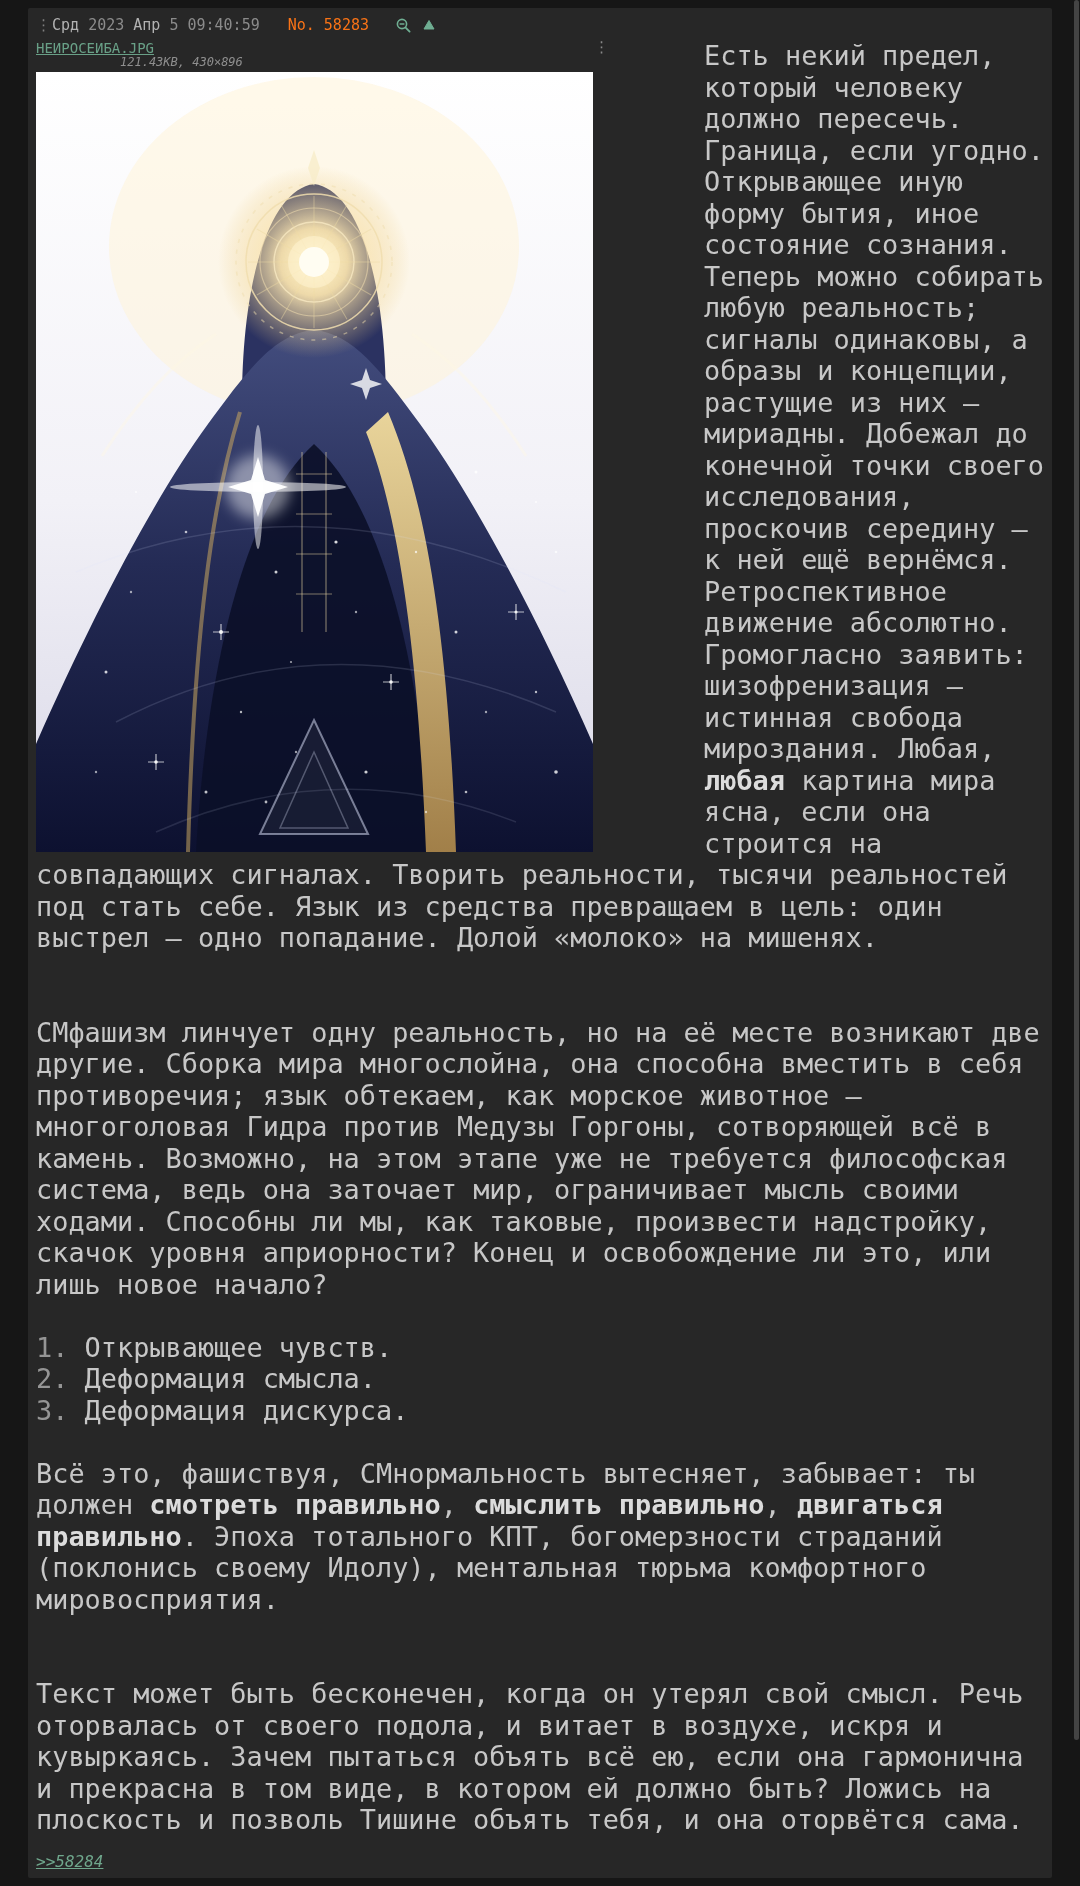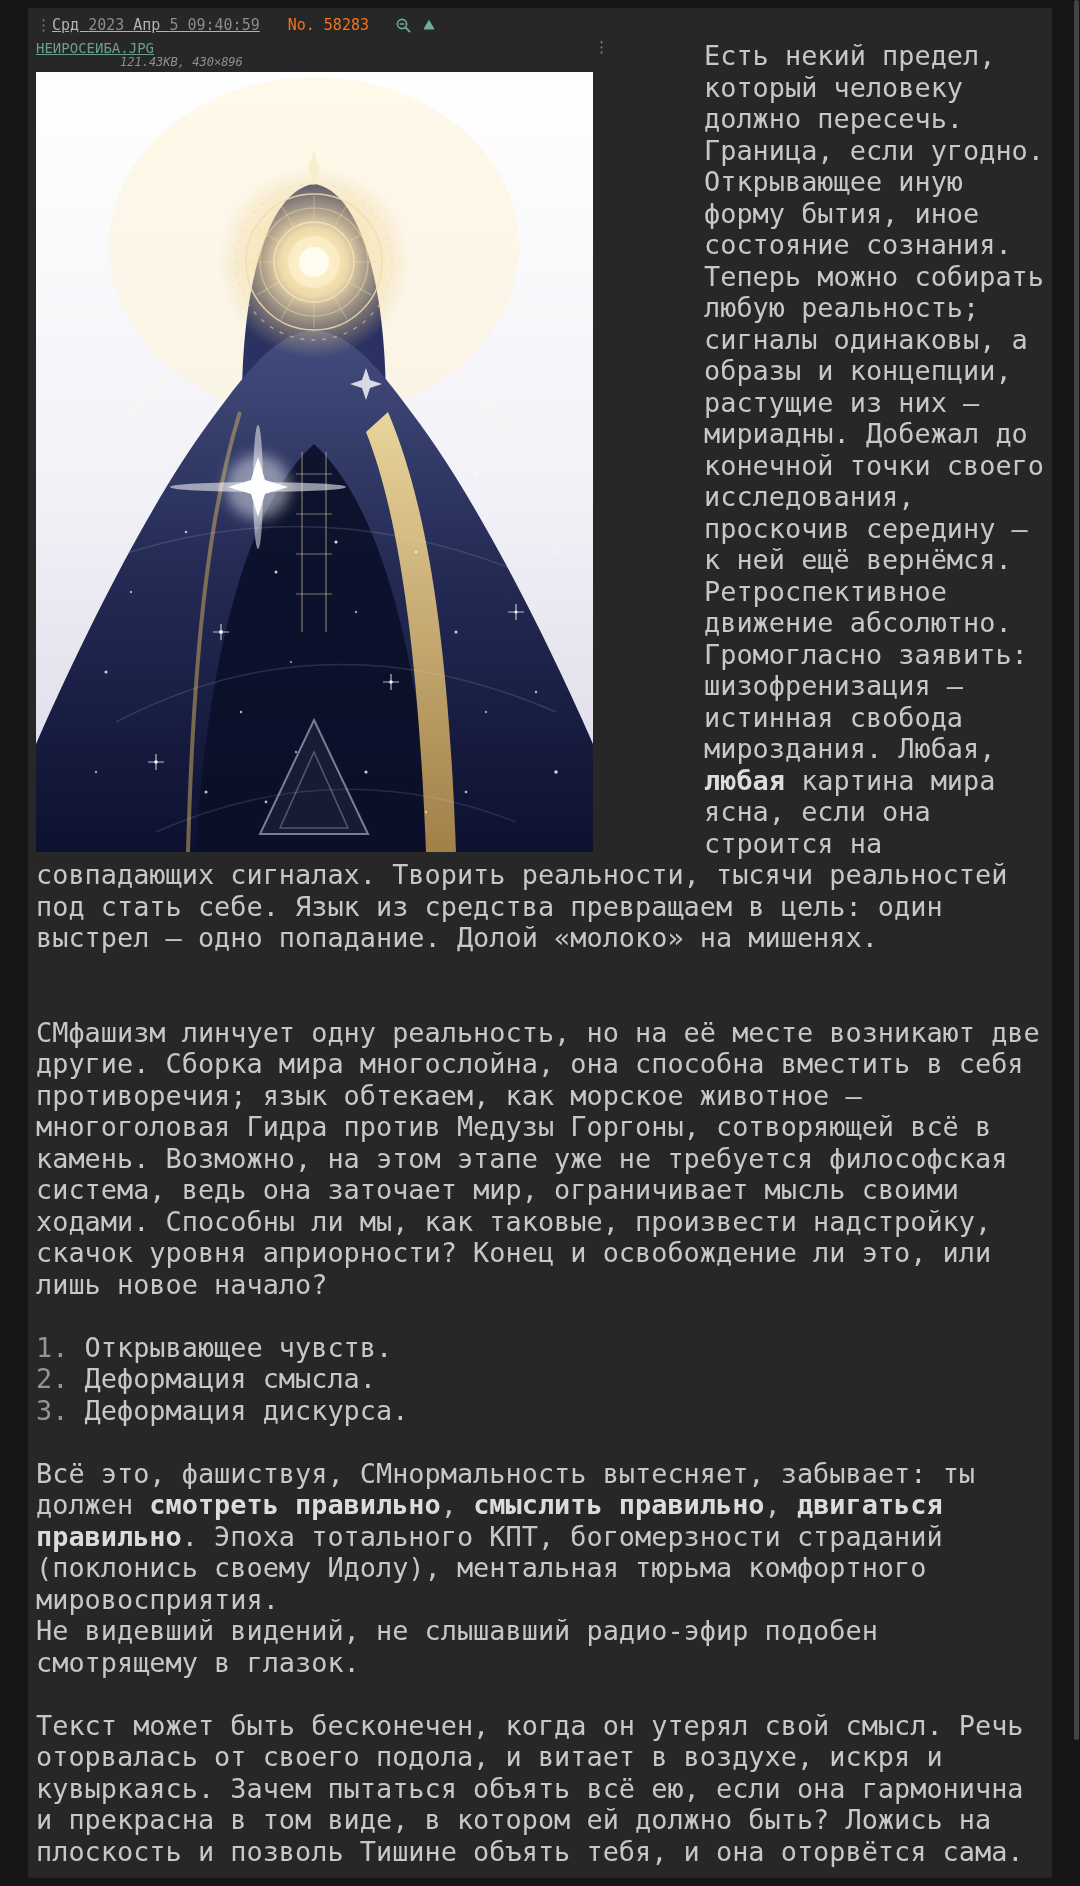--- a/index.html
+++ b/index.html
@@ -12,21 +12,21 @@
   .post{
     position:absolute;left:28px;top:8px;width:1024px;height:1870px;
     background:#272727;padding:0 8px;box-sizing:border-box;border-radius:2px;
   }
   
   .hdr{
     display:flex;align-items:center;padding-top:6px;height:22px;
     font-size:15px;color:#b2b2b2;
   }
   .hdr-dots{color:#7f7f7f;width:16px;cursor:pointer;letter-spacing:-2px;}
-  .hdr-date{white-space:pre;text-decoration:underline;}
+  .hdr-date{white-space:pre;}
   .hdr-date .dim{color:#8b8b8b;}
   .hdr-no{margin-left:28px;color:#f97316;white-space:pre;cursor:pointer;}
   .hdr-icons{display:flex;align-items:center;margin-left:26px;gap:10px;}
   .hdr-icons svg{display:block;cursor:pointer;}
   
   .msg-wrap{
     position:relative;margin-top:4px;
     font-size:26.9px;line-height:31.5px;color:#c7c7c7;
   }
   .file-float{float:left;width:652px;margin:0 16px 4px 0;}
@@ -204,21 +204,21 @@
     <div class="msg-text"><span>Есть некий предел, который человеку </span><span class="i">должно</span><span> пересечь. Граница, если угодно. Открывающее иную форму бытия, иное состояние сознания. Теперь можно собирать любую реальность; </span><span class="i">сигналы</span><span> одинаковы, а образы и концепции, растущие из них – мириадны. Добежал до конечной точки своего исследования, проскочив середину – к ней ещё вернёмся. Ретроспективное движение абсолютно. Громогласно заявить: шизофренизация – истинная свобода мироздания. Любая, </span><span class="b">любая</span><span> картина мира ясна, если она строится на совпадающих сигналах. Творить реальности, тысячи реальностей под стать себе. Язык из средства превращаем в цель: один выстрел – одно попадание. Долой «молоко» на мишенях.
 </span><span>
 
 СМфашизм линчует одну реальность, но на её месте возникают две другие. Сборка мира многослойна, она способна вместить в себя противоречия; язык </span><span class="i">обтекаем</span><span>, как морское животное – многоголовая Гидра против Медузы Горгоны, сотворяющей всё в камень. Возможно, на этом этапе уже не требуется философская система, ведь она </span><span class="i">заточает</span><span> мир, ограничивает мысль своими ходами. Способны ли мы, как таковые, произвести надстройку, скачок уровня априорности? Конец и освобождение ли это, или лишь новое начало?
 
 </span><span class="dim">1.</span><span> Открывающее чувств.
 </span><span class="dim">2.</span><span> Деформация смысла.
 </span><span class="dim">3.</span><span> Деформация дискурса.
 
 </span><span>Всё это, фашиствуя, СМнормальность </span><span class="i">вытесняет</span><span>, забывает: ты должен </span><span class="b">смотреть правильно</span><span>, </span><span class="b">смыслить правильно</span><span>, </span><span class="b">двигаться правильно</span><span>. Эпоха тотального КПТ, богомерзности страданий (поклонись своему Идолу), ментальная тюрьма комфортного мировосприятия.
-</span><span class="i">Не видевший видений, не слышавший радио-эфир подобен смотрящему в глазок.</span><span>
+</span><span>
 
 Текст может быть бесконечен, когда он утерял свой смысл. Речь оторвалась от своего подола, и витает в воздухе, искря и кувыркаясь. Зачем пытаться объять всё ею, если она гармонична и прекрасна в том виде, в котором ей </span><span class="i">должно</span><span> быть? Ложись на плоскость и позволь Тишине объять тебя, и она оторвётся сама.</span></div>
 
     <a class="reply">&gt;&gt;58284</a>
   </div>
 </div>
 
 <div class="scrollbar"></div>
 
 </body></html>

